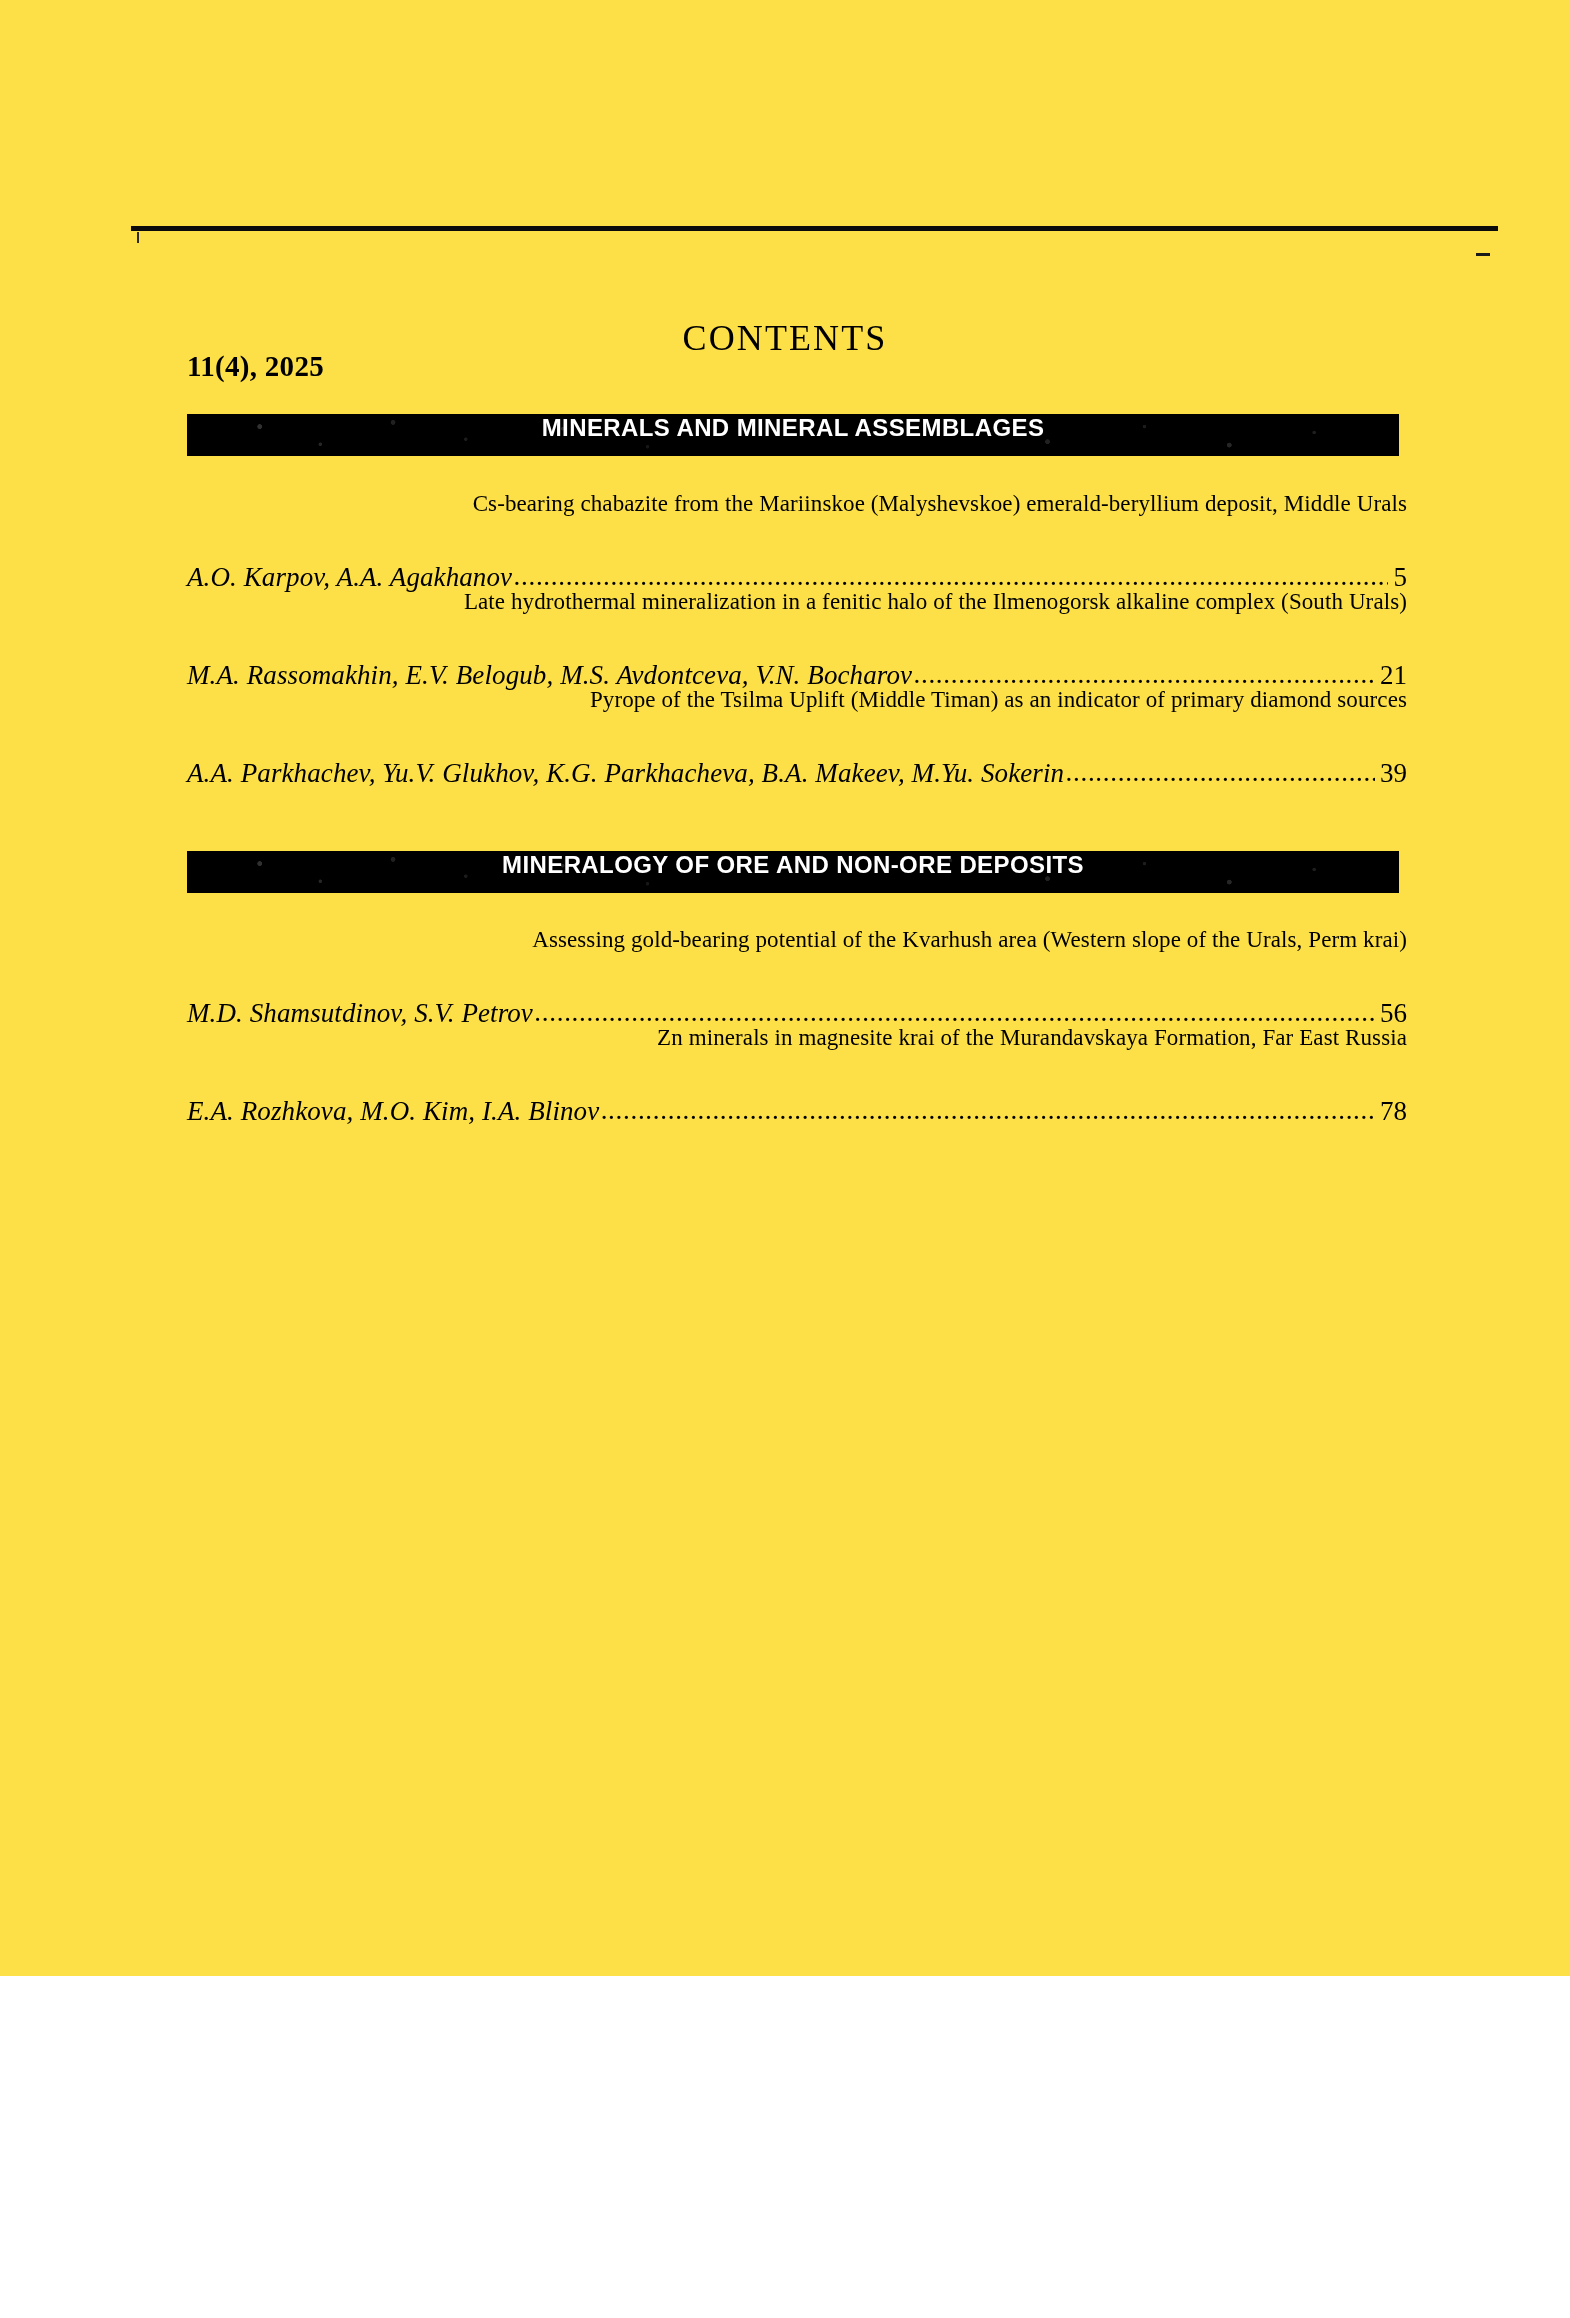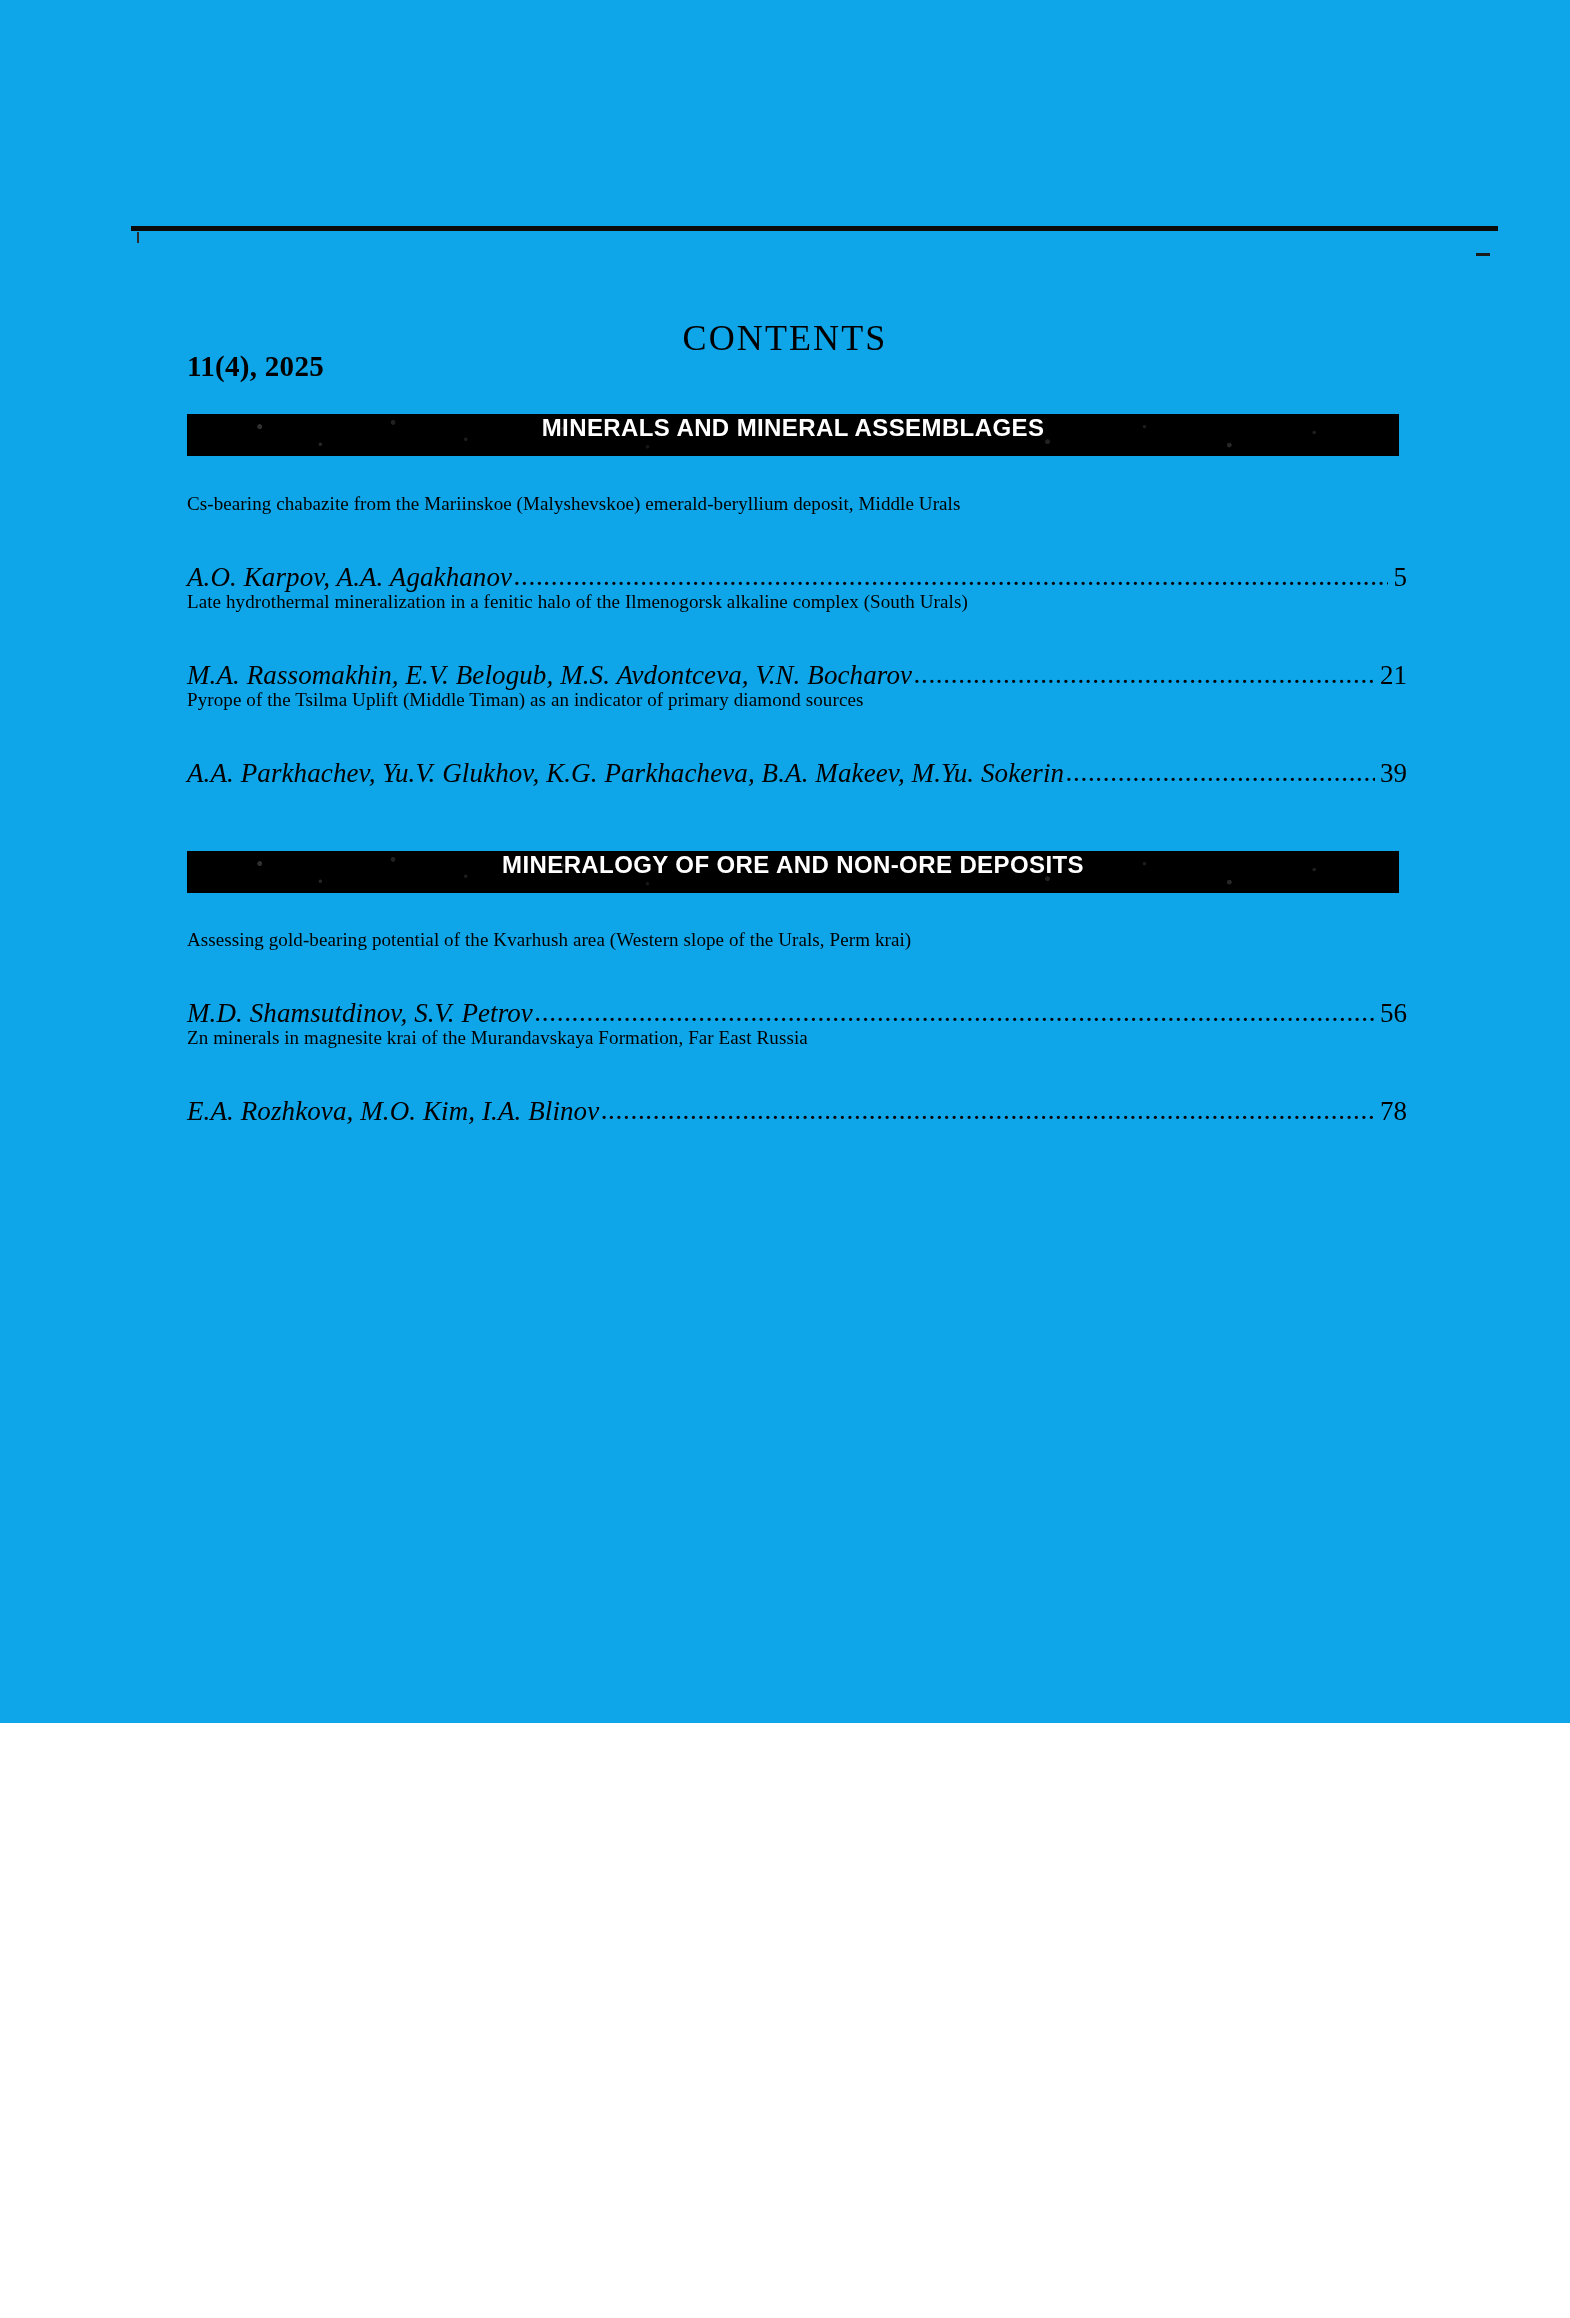--- a/index.html
+++ b/index.html
@@ -12,22 +12,22 @@
     height: 2319px;
     font-family: "Liberation Serif", serif;
     color: #000000;
     position: relative;
     overflow: hidden;
   }
   .page {
     position: absolute;
     top: 0; left: 0;
     width: 1570px;
-    height: 1723px;
-    background: #0ea5e9;
+    height: 1976px;
+    background: #fde047;
   }
 
   
   .top-rule {
     position: absolute;
     left: 131px;
     top: 226px;
     width: 1367px;
     height: 4.8px;
     background: #0b0b0b;
@@ -115,24 +115,25 @@
   #banner-2 { left: 187px; top: 851px; width: 1212px; }
 
   
   .entry {
     position: absolute;
     left: 187px;
     width: 1220px;
     font-family: "Liberation Serif", serif;
   }
   .entry .title-line {
-    font-size: 19px;
+    font-size: 23px;
     line-height: 34px;
     letter-spacing: 0.1px;
     white-space: nowrap;
+    text-align: right;
   }
   .entry .authors-line {
     display: flex;
     align-items: baseline;
     font-size: 27px;
     line-height: 37px;
     white-space: nowrap;
     margin-top: 38px;
   }
   .entry .authors {

